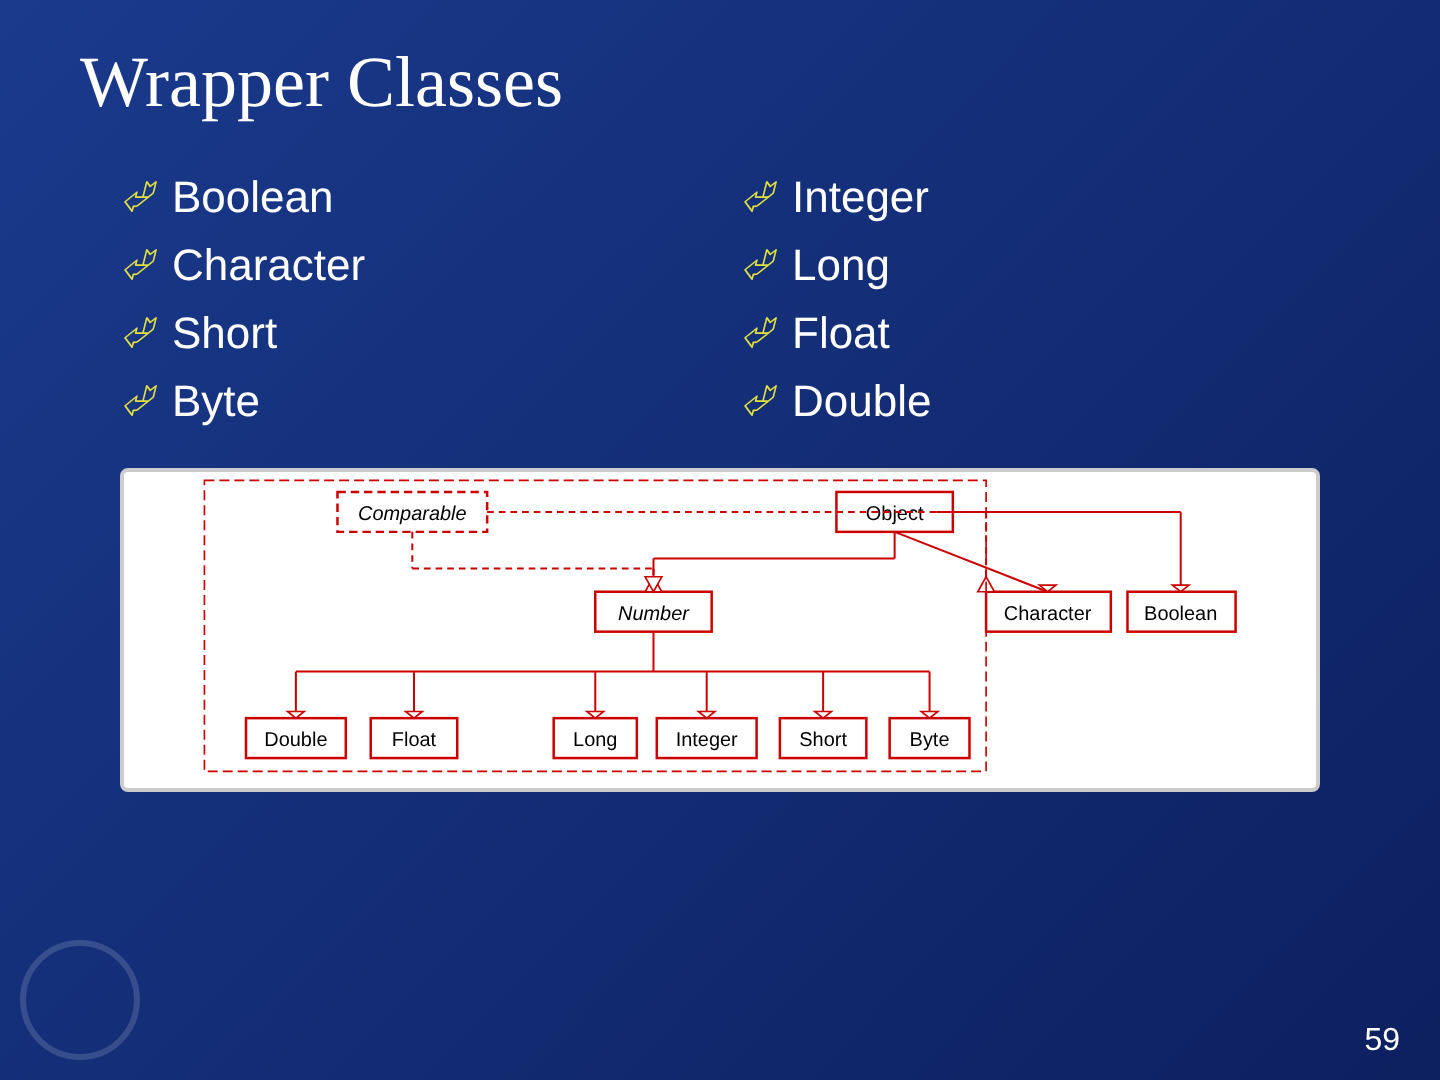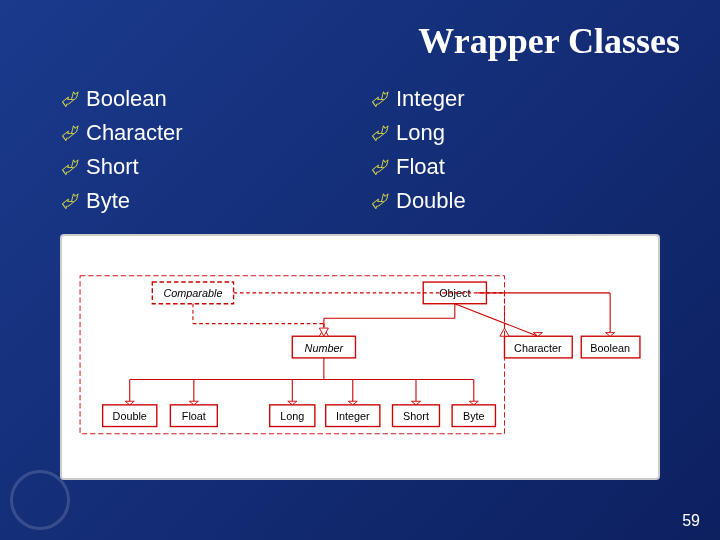--- a/index.html
+++ b/index.html
@@ -17,22 +17,22 @@
       width: 720px;
       height: 540px;
       background: linear-gradient(135deg, #1a3a8c 0%, #0d2060 100%);
       position: relative;
       padding: 20px 40px;
     }
 
     .title {
       color: white;
       font-size: 36px;
-      font-weight: bold;
-      text-align: right;
+      font-weight: normal;
+      text-align: left;
       margin-bottom: 24px;
       font-family: 'Times New Roman', serif;
     }
 
     .bullet-grid {
       display: grid;
       grid-template-columns: 1fr 1fr;
       gap: 8px 20px;
       margin-bottom: 20px;
       padding: 0 20px;
@@ -56,21 +56,21 @@
     .bullet-text {
       color: white;
       font-size: 22px;
     }
 
     .diagram-container {
       background: white;
       border: 2px solid #ccc;
       border-radius: 4px;
       margin: 0 20px;
-      height: 246px;
+      height: 162px;
       position: relative;
       overflow: hidden;
     }
 
     .diagram-container svg {
       width: 100%;
       height: 100%;
     }
 
     .page-number {

